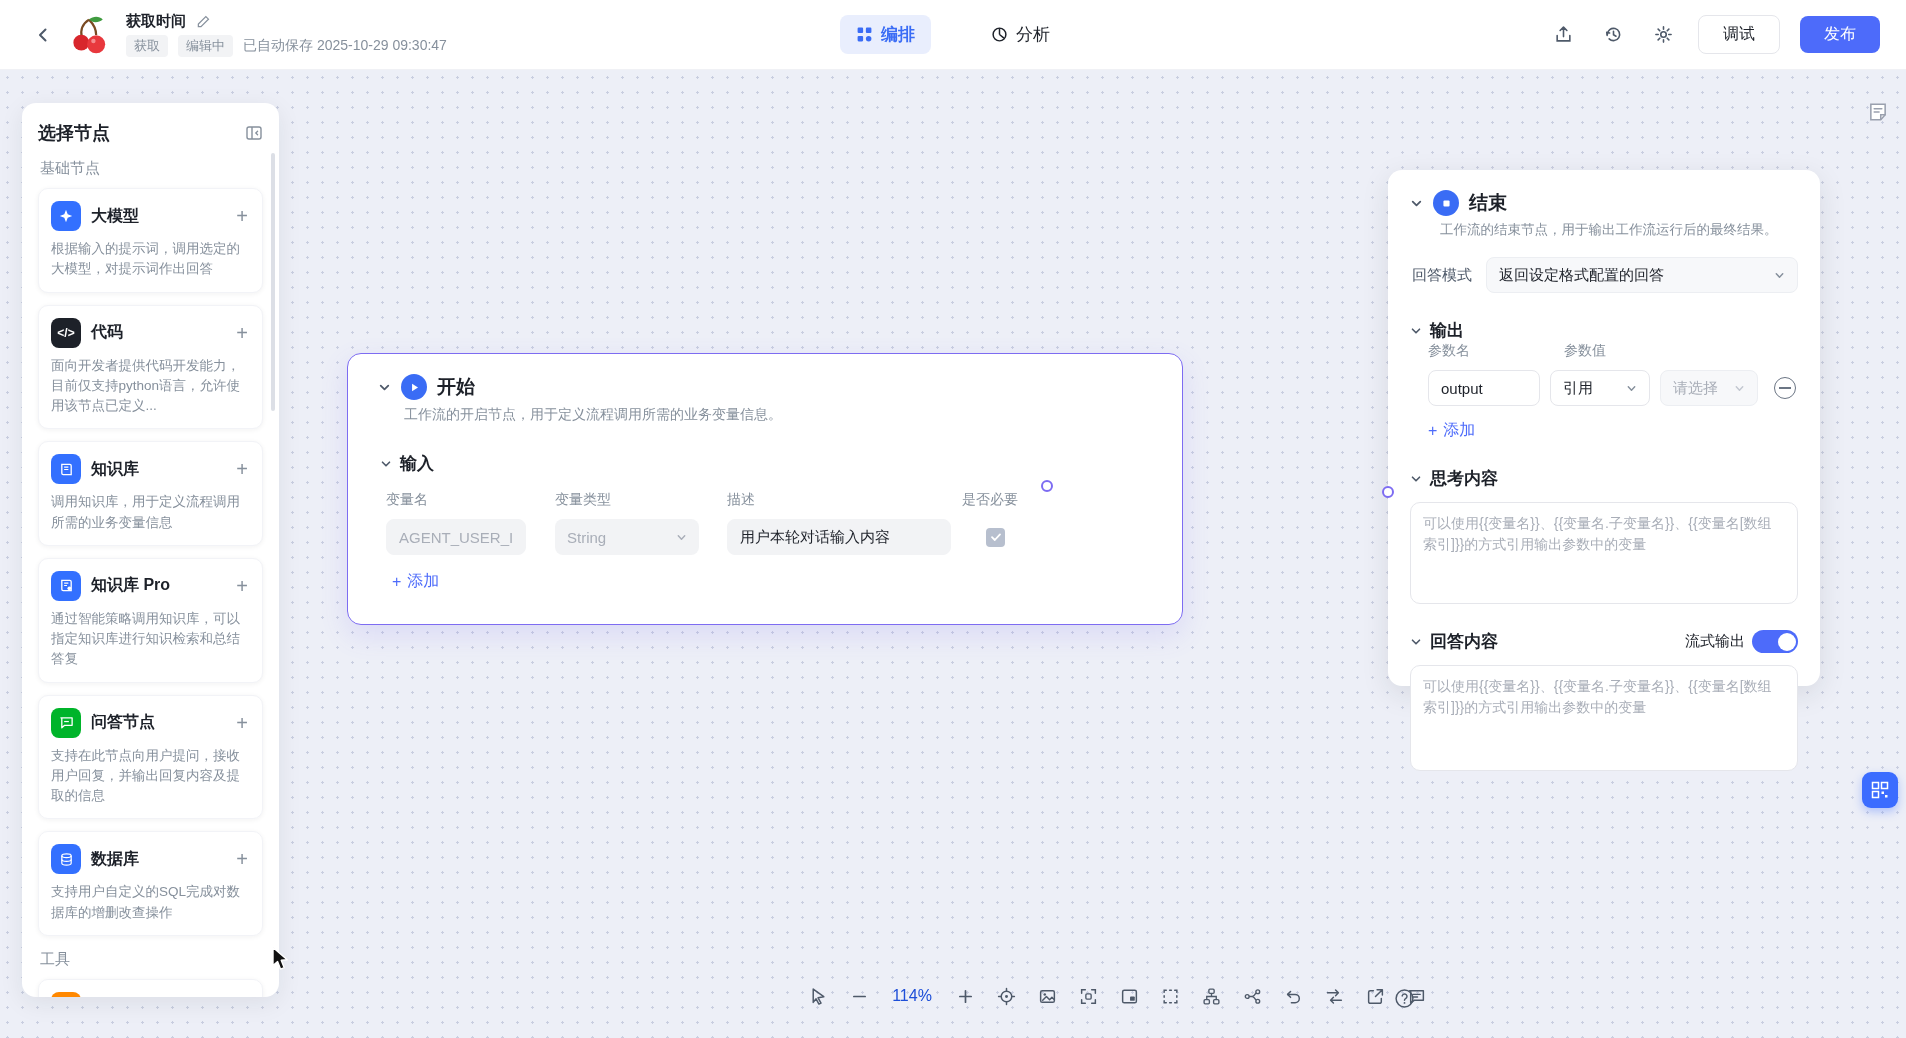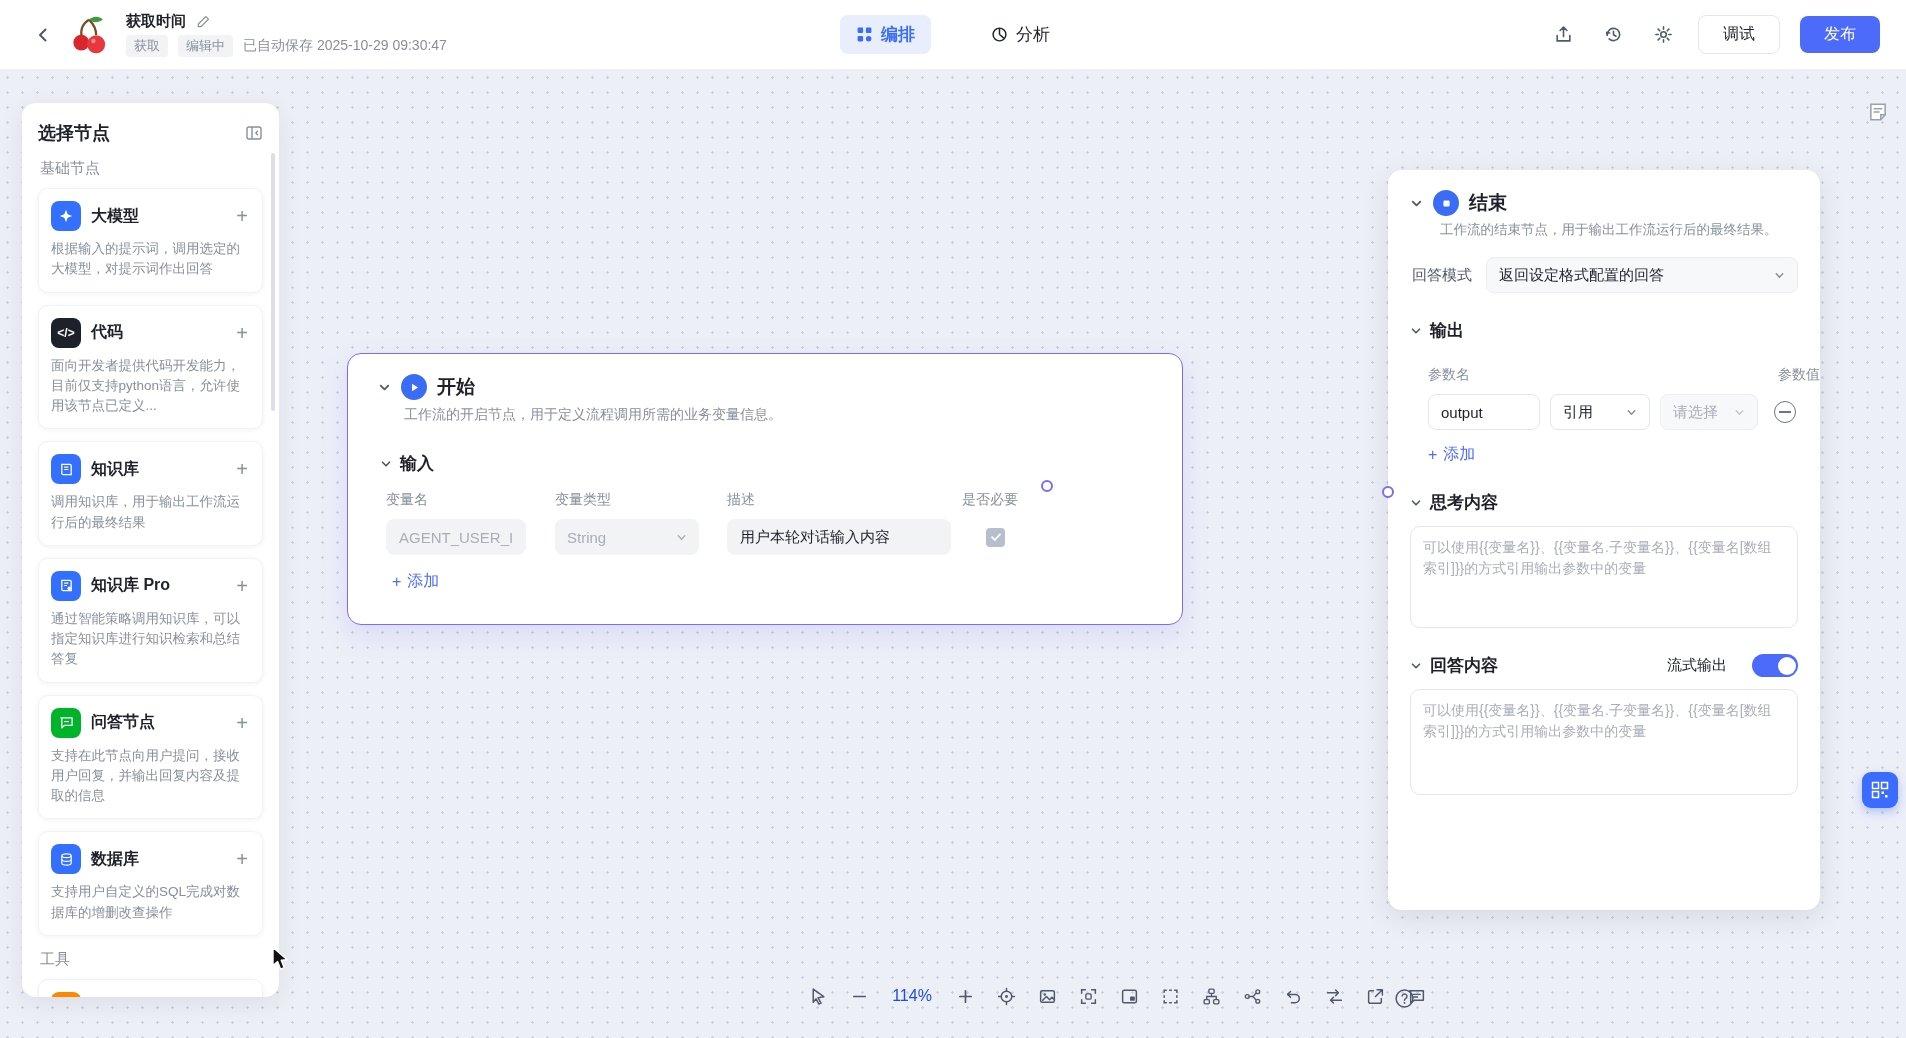--- a/index.html
+++ b/index.html
@@ -64,42 +64,42 @@
   .field { height:36px; border-radius:8px; background:#f2f3f5; border:1px solid #f2f3f5; font-size:15px;
            padding:0 12px; font-family:inherit; color:#1d2129; outline:none; }
   .field.disabled { color:#a9aeb8; }
   .sel { display:flex; align-items:center; justify-content:space-between; gap:8px; height:36px; border-radius:8px;
          background:#f2f3f5; font-size:15px; padding:0 12px; color:#a9aeb8; cursor:pointer; }
   .checkbox { width:19px; height:19px; border-radius:4px; background:#b7bfce; display:flex; align-items:center; justify-content:center; margin-left:24px; }
   .add-link { display:flex; align-items:center; gap:6px; color:#4d6bfa; font-size:16px; cursor:pointer; }
   .sn-add { margin:16px 0 0 44px; }
 
   
-  .end-node { position:absolute; left:1388px; top:170px; width:432px; height:740px; background:#fff;
+  .end-node { position:absolute; left:1388px; top:170px; width:432px; height:516px; background:#fff;
               border-radius:14px; box-shadow:0 8px 28px rgba(31,35,41,.10); z-index:5; }
   .en-head { display:flex; align-items:center; gap:10px; padding:20px 22px 0 22px; }
   .en-desc { font-size:13.5px; color:#86909c; margin:5px 18px 0 52px; white-space:nowrap; overflow:hidden; }
   .en-row { display:flex; align-items:center; gap:14px; margin:18px 22px 0 24px; }
   .en-label { font-size:15px; color:#4e5969; flex:none; }
   .sel.lg { flex:1; background:#f7f8fa; color:#1d2129; border:1px solid #eceef2; }
   .en-sec { margin:26px 0 0 22px; }
-  .en-param-labels { display:flex; margin:24px 0 0 40px; font-size:14px; color:#86909c;justify-content:space-between; }
+  .en-param-labels { display:flex; margin:0 0 0 40px; font-size:14px; color:#86909c; }
   .en-param-labels .lbl1 { display:inline-block; width:136px; }
   .en-value-row { display:flex; align-items:center; margin:10px 0 0 40px; }
   .field.white { background:#fff; border:1px solid #e5e6eb; width:112px; }
   .sel.white { background:#fff; border:1px solid #e5e6eb; color:#1d2129; width:100px; margin-left:10px; }
   .sel.placeholder { background:#f7f8fa; border:1px solid #eceef2; color:#a9aeb8; width:98px; margin-left:10px; }
   .minus-btn { width:22px; height:22px; border-radius:50%; border:1.6px solid #6b7584; margin-left:16px; position:relative; cursor:pointer; }
   .minus-btn::after { content:""; position:absolute; left:4px; right:4px; top:50%; height:1.6px; margin-top:-0.8px; background:#6b7584; }
   .en-add { margin:14px 0 0 40px; }
   .ta { display:block; width:388px; margin:12px 22px 0 22px; height:102px; border:1px solid #e5e6eb; border-radius:10px;
         resize:none; font-family:inherit; font-size:14px; padding:10px 12px; color:#1d2129; outline:none; }
   .ta::placeholder { color:#a9aeb8; line-height:1.5; }
   .en-answer-row { display:flex; align-items:center; justify-content:space-between; margin:26px 22px 0 22px; }
-  .stream { display:flex; align-items:center; gap:25px; font-size:15px; color:#1d2129; }
+  .stream { display:flex; align-items:center; gap:7px; font-size:15px; color:#1d2129; }
   .toggle { width:46px; height:23px; border-radius:12px; background:#4d6bfa; position:relative; cursor:pointer; }
   .toggle .knob { position:absolute; right:2.5px; top:2.5px; width:18px; height:18px; border-radius:50%; background:#fff; }
 
   
   .dot { position:absolute; width:12px; height:12px; border-radius:50%; background:#fff; border:2px solid #7d6cf2; z-index:6; }
 
   
   .toolbar { position:absolute; left:806px; top:984px; display:flex; align-items:center; gap:17px; z-index:8; }
   .tb-icon { width:24px; height:24px; display:flex; align-items:center; justify-content:center; cursor:pointer; }
   .zoom-level { font-size:16px; color:#1d4ed8; min-width:48px; text-align:center; }
@@ -231,21 +231,21 @@
       <div class="nc-head">
         <span class="nc-icon bg-blue">
             <svg width="15" height="15" viewBox="0 0 16 16">
               <path d="M3 2.5h8.5a1.5 1.5 0 0 1 1.5 1.5v9.5H4.5A1.5 1.5 0 0 1 3 12V2.5z" stroke="#fff" stroke-width="1.4" fill="none"></path>
               <path d="M5.5 5.5h4.5M5.5 8h4.5" stroke="#fff" stroke-width="1.2"></path>
             </svg>
           </span>
         <span class="nc-title">知识库</span>
         <span class="nc-add">+</span>
       </div>
-      <div class="nc-desc">调用知识库，用于输出工作流运行后的最终结果</div>
+      <div class="nc-desc">调用知识库，用于定义流程调用所需的业务变量信息</div>
     </div>
 
     <div class="ncard">
       <div class="nc-head">
         <span class="nc-icon bg-blue">
             <svg width="15" height="15" viewBox="0 0 16 16">
               <path d="M3 2.5h8.5a1.5 1.5 0 0 1 1.5 1.5v9.5H4.5A1.5 1.5 0 0 1 3 12V2.5z" stroke="#fff" stroke-width="1.4" fill="none"></path>
               <path d="M5.5 5.5h4.5M5.5 8h3" stroke="#fff" stroke-width="1.2"></path>
               <circle cx="11" cy="11" r="2" fill="#fff"></circle>
             </svg>

